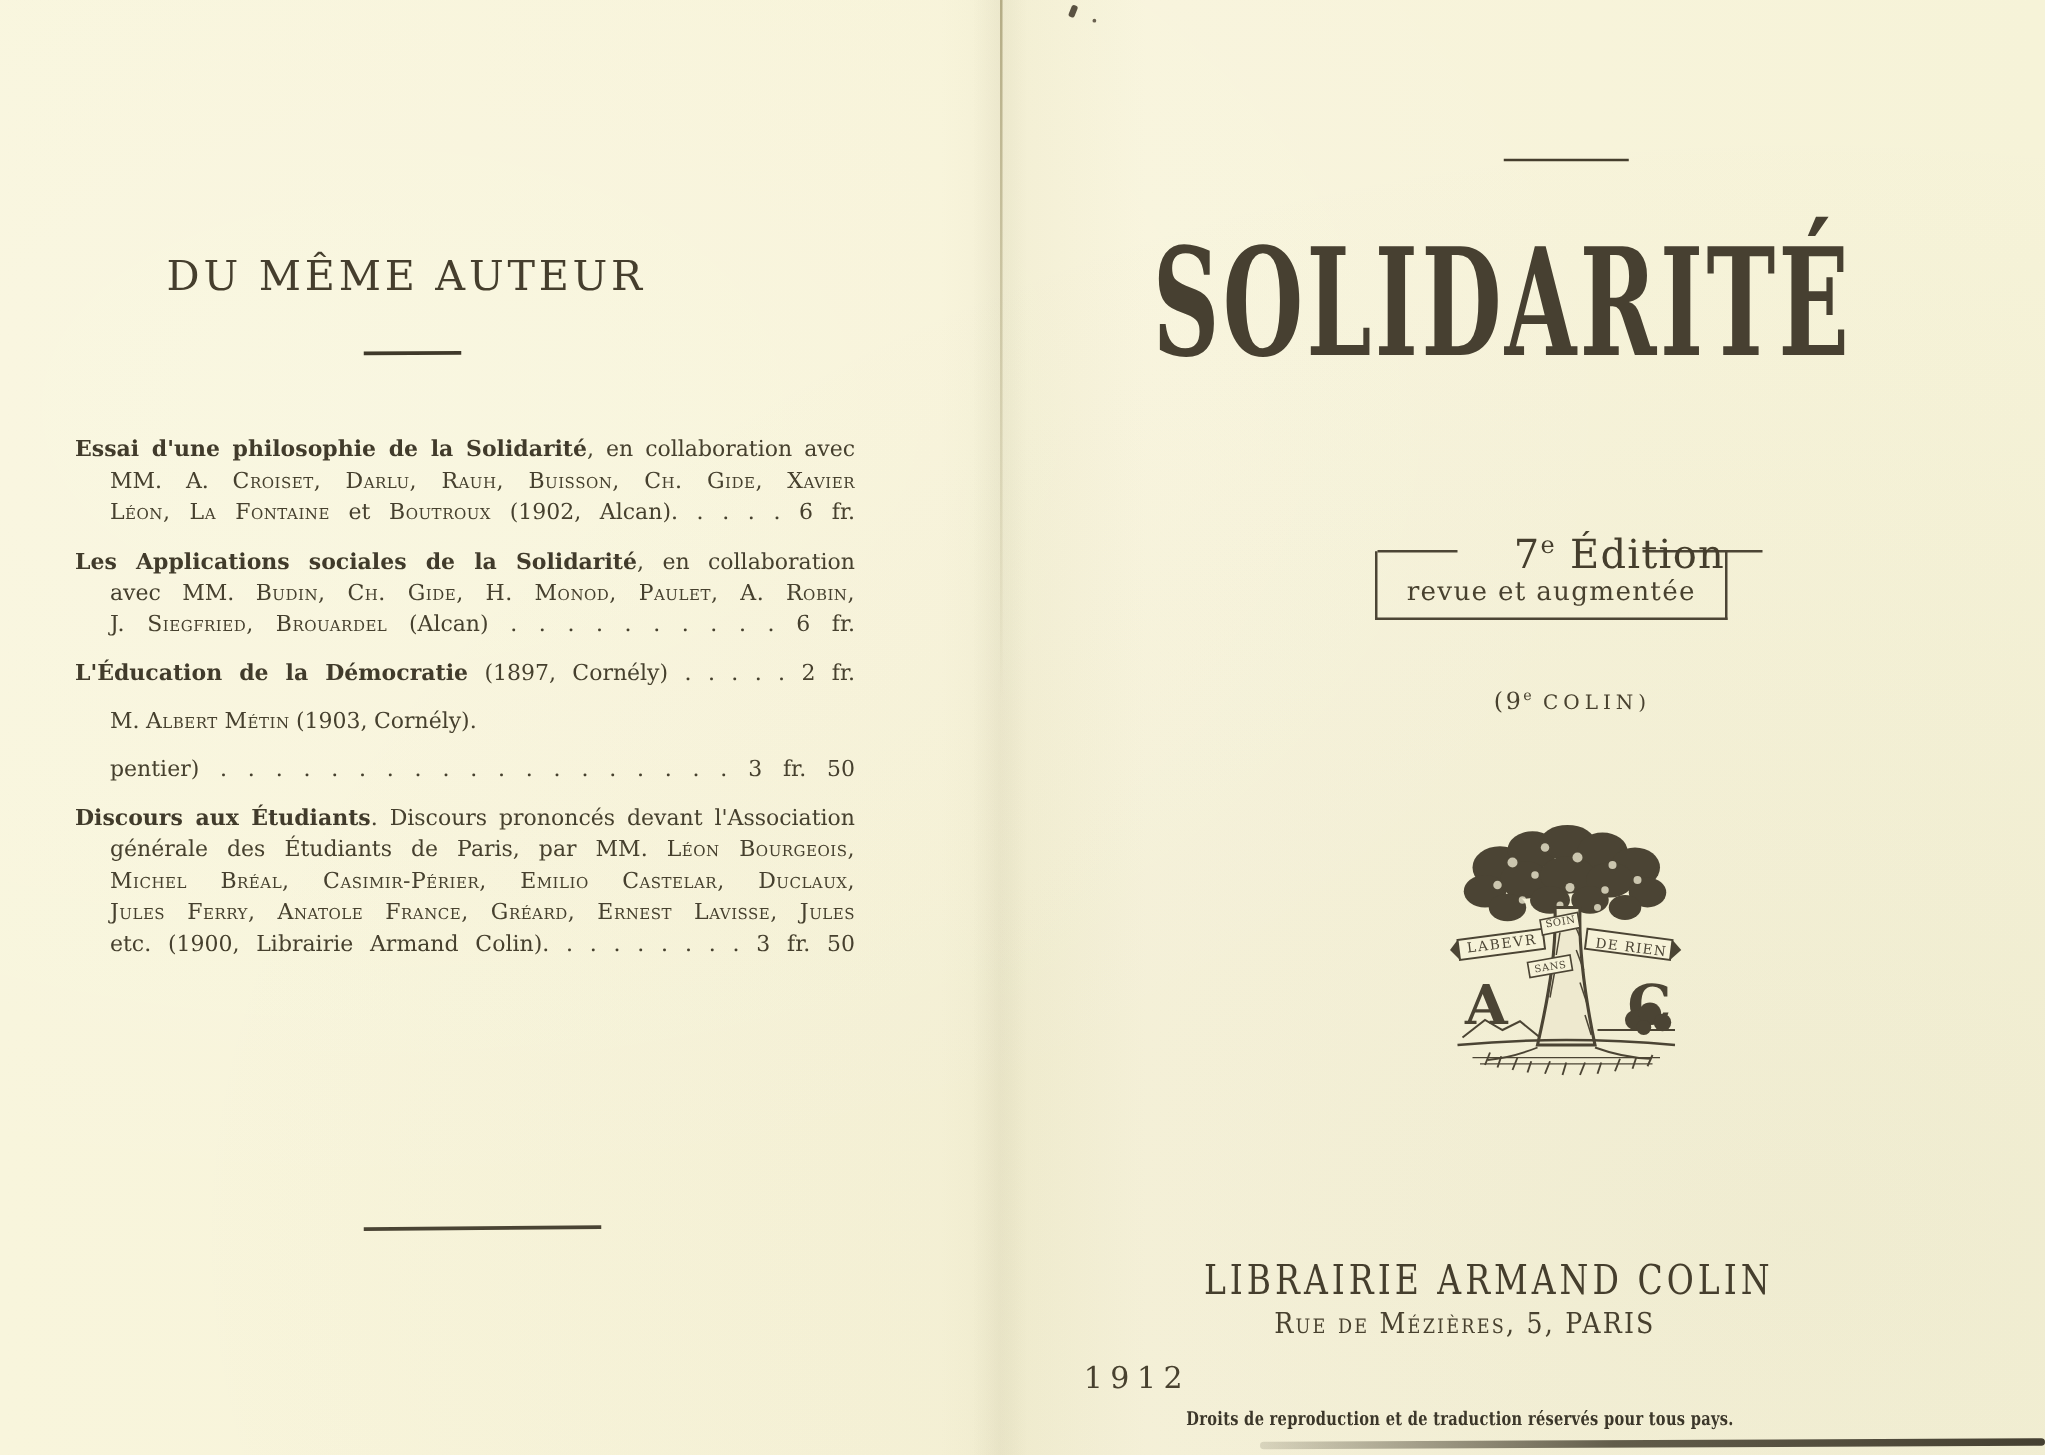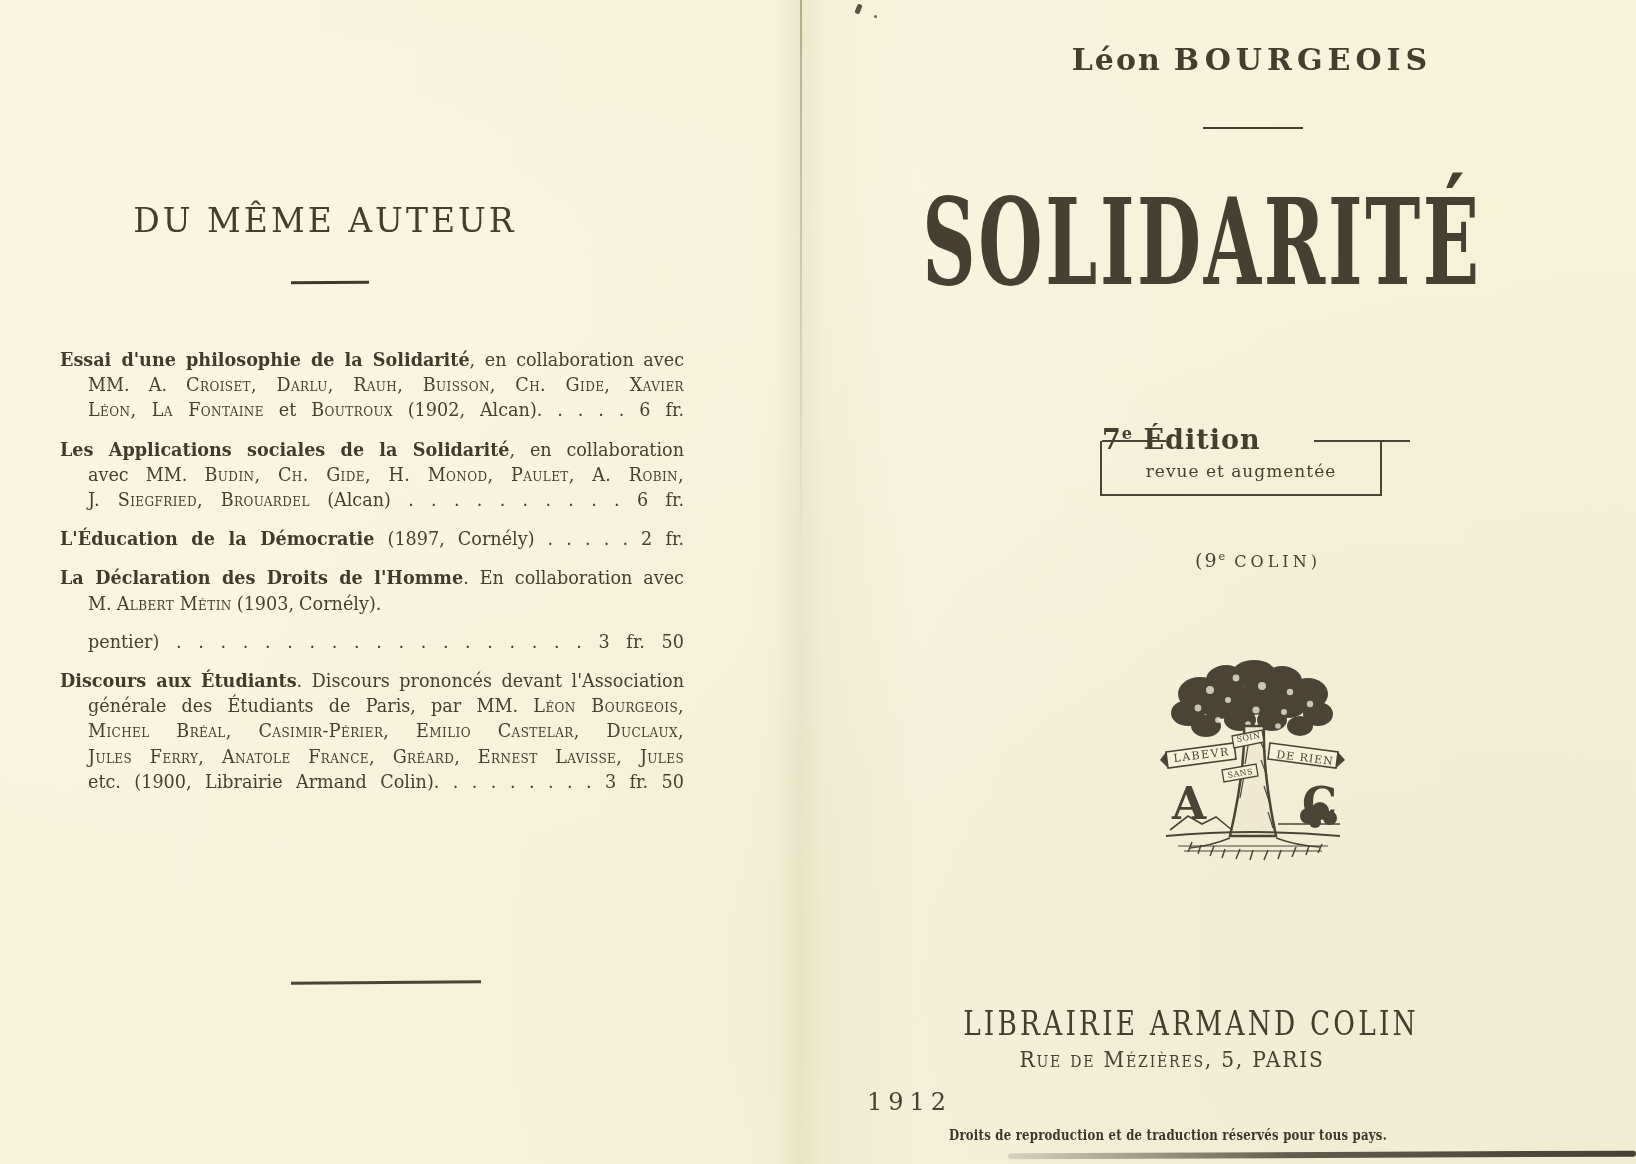--- a/index.html
+++ b/index.html
@@ -76,27 +76,27 @@
     transform:scale(0.88,1.42);transform-origin:50% 45%;
   }
   .edition-box{
     position:absolute;left:1100px;top:441px;width:278px;height:53px;
     border-left:2px solid #4c4535;border-right:2px solid #4c4535;border-bottom:2px solid #4c4535;
   }
   .ed-line{position:absolute;top:-1px;height:2px;background:#4c4535;}
   .ed-line.l{left:0;width:64px;}
   .ed-line.r{left:212px;width:96px;}
   .ed-title{
-    position:absolute;left:0;right:0;top:-17px;text-align:left;
-    font-size:27px;font-weight:700;letter-spacing:1px;color:#453e2d;
+    position:absolute;left:0;right:0;top:-17px;text-align:right;
+    font-size:32px;font-weight:400;letter-spacing:1px;color:#453e2d;
   }
   .ed-title sup{font-size:60%;}
   .ed-sub{
     position:absolute;left:0;right:0;top:20px;text-align:center;
-    font-size:17px;letter-spacing:1px;color:#48412f;
+    font-size:21px;letter-spacing:1px;color:#48412f;
   }
   .rp-mille{
     position:absolute;left:958px;top:549px;width:600px;text-align:center;
     font-size:19px;letter-spacing:2px;color:#48412f;
   }
   .rp-mille sup{font-size:60%;}
   .rp-mille .mille-word{font-size:16px;letter-spacing:4px;margin-left:7px;}
   .rp-logo{position:absolute;left:1158px;top:656px;width:190px;height:212px;}
   .rp-publisher{
     position:absolute;left:891px;top:1004px;width:600px;text-align:center;
@@ -132,21 +132,20 @@
       </div>
       <div class="entry" data-interactable="false">
         <div class="line j" data-interactable="false"><span class="seg-b" data-interactable="false">Les Applications sociales de la Solidarité</span><span class="seg-n" data-interactable="false">, en collaboration</span></div>
         <div class="line cont j" data-interactable="false"><span class="seg-n" data-interactable="false">avec MM. </span><span class="seg-sc" data-interactable="false">Budin, Ch. Gide, H. Monod, Paulet, A. Robin,</span></div>
         <div class="line cont j" data-interactable="false"><span class="seg-sc" data-interactable="false">J. Siegfried, Brouardel</span><span class="seg-n" data-interactable="false"> (Alcan) . . . . . . . . . . 6 fr.</span></div>
       </div>
       <div class="entry" data-interactable="false">
         <div class="line j" data-interactable="false"><span class="seg-b" data-interactable="false">L'Éducation de la Démocratie</span><span class="seg-n" data-interactable="false"> (1897, Cornély) . . . . . 2 fr.</span></div>
       </div>
       <div class="entry" data-interactable="false">
-        <div class="line j" data-interactable="false"><span class="seg-b" data-interactable="false">La Déclaration des Droits de l'Homme</span><span class="seg-n" data-interactable="false">. En collaboration avec</span></div>
         <div class="line cont" data-interactable="false"><span class="seg-n" data-interactable="false">M. </span><span class="seg-sc" data-interactable="false">Albert Métin</span><span class="seg-n" data-interactable="false"> (1903, Cornély).</span></div>
       </div>
       <div class="entry" data-interactable="false">
         <div class="line cont j" data-interactable="false"><span class="seg-n" data-interactable="false">pentier) . . . . . . . . . . . . . . . . . . . 3 fr. 50</span></div>
       </div>
       <div class="entry" data-interactable="false">
         <div class="line j" data-interactable="false"><span class="seg-b" data-interactable="false">Discours aux Étudiants</span><span class="seg-n" data-interactable="false">. Discours prononcés devant l'Association</span></div>
         <div class="line cont j" data-interactable="false"><span class="seg-n" data-interactable="false">générale des Étudiants de Paris, par MM. </span><span class="seg-sc" data-interactable="false">Léon Bourgeois,</span></div>
         <div class="line cont j" data-interactable="false"><span class="seg-sc" data-interactable="false">Michel Bréal, Casimir-Périer, Emilio Castelar, Duclaux,</span></div>
         <div class="line cont j" data-interactable="false"><span class="seg-sc" data-interactable="false">Jules Ferry, Anatole France, Gréard, Ernest Lavisse, Jules</span></div>
@@ -155,23 +154,20 @@
     </div>
 
   <div class="lp-rule-bottom" data-interactable="false"></div>
 
   <div class="gutter-band" data-interactable="false"></div>
   <div class="gutter-line" data-interactable="false"></div>
   <div class="speck-1" data-interactable="false"></div>
   <div class="speck-2" data-interactable="false"></div>
   <div class="scan-edge" data-interactable="false"></div>
 
-  <div class="rp-author" data-interactable="false">
-    <span class="first" data-interactable="false">Léon</span><span class="last" data-interactable="false">BOURGEOIS</span>
-  </div>
   <div class="rp-author-rule" data-interactable="false"></div>
 
   <div class="rp-title" data-interactable="false">SOLIDARITÉ</div>
 
   <div class="edition-box" data-interactable="false">
     <div class="ed-line l" data-interactable="false"></div>
     <div class="ed-line r" data-interactable="false"></div>
     <div class="ed-title" data-interactable="false"><span data-interactable="false">7</span><sup data-interactable="false">e</sup>&nbsp;<span data-interactable="false">Édition</span></div>
     <div class="ed-sub" data-interactable="false">revue et augmentée</div>
   </div>

